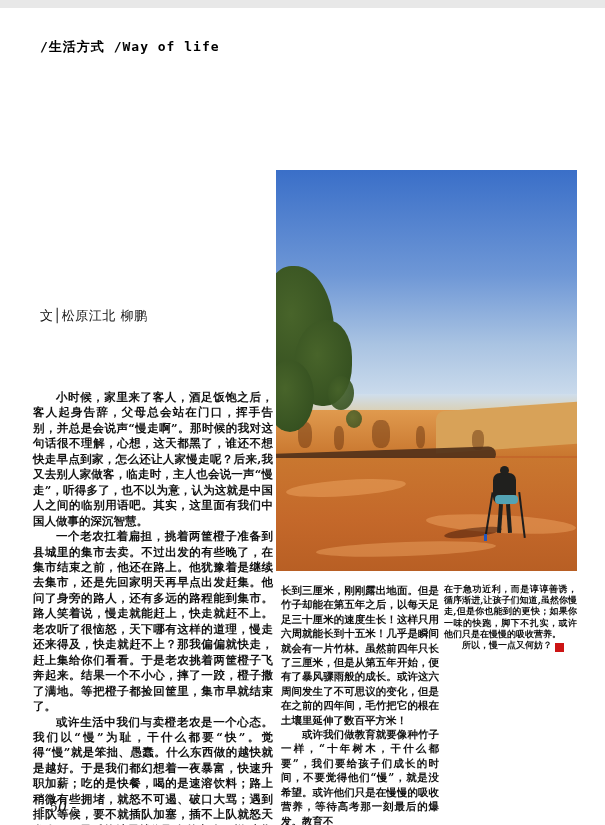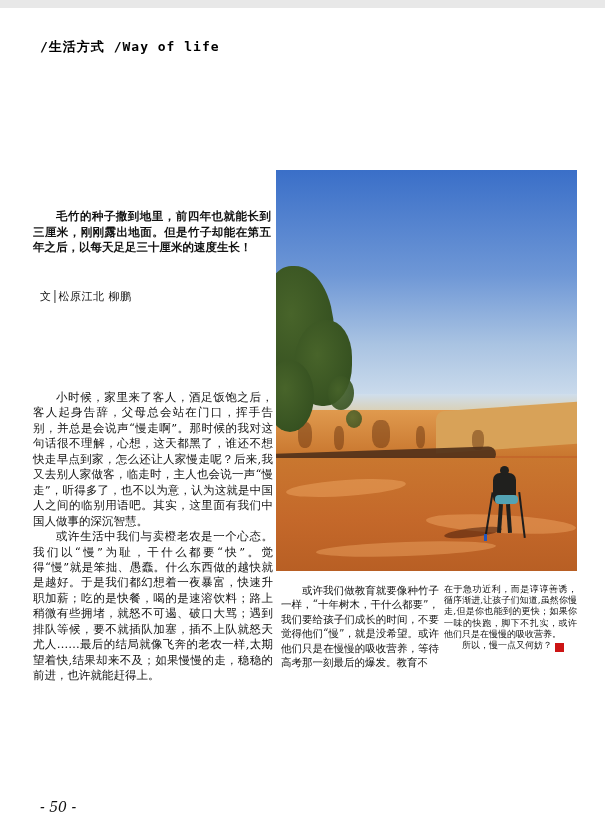--- a/index.html
+++ b/index.html
@@ -17,24 +17,24 @@
     position:absolute;left:33px;top:155px;
     font-family:"DejaVu Sans","Liberation Sans",sans-serif;
     font-size:20px;font-weight:bold;letter-spacing:1.5px;color:#000;
   }
   .intro{
     position:absolute;left:33px;top:201px;width:238px;
     font-size:11.5px;line-height:15.5px;font-weight:bold;
     text-align:justify;text-indent:2em;
   }
   .byline{
-    position:absolute;left:40px;top:281px;font-size:11px;letter-spacing:0.5px;
+    position:absolute;left:40px;top:299px;font-size:13px;letter-spacing:0.5px;
   }
   .col{text-align:justify;}
-  .col p{margin:0;text-indent:2em;}
+  .col p{margin:0;text-indent:2em;font-weight:bold;}
   .col p.cont{text-indent:0;}
   .col-left{
     position:absolute;left:33px;top:382px;width:240px;
     font-size:11.5px;line-height:15.45px;
   }
   .col-mid{
     position:absolute;left:281px;top:575px;width:158px;
     font-size:10.5px;line-height:14.4px;
   }
   .col-right{
@@ -114,21 +114,20 @@
   .hk-tip{left:208px;top:364px;width:3px;height:7px;background:#2255bb;}
 </style>
 </head>
 <body>
 
 <div class="page">
 
   <div class="header">/生活方式 /Way of life</div>
 
 
-  <div class="intro">毛竹的种子撒到地里，前四年也就能长到三厘米，刚刚露出地面。但是竹子却能在第五年之后，以每天足足三十厘米的速度生长！</div>
 
   <div class="byline">文│松原江北 柳鹏</div>
 
   <div class="photo">
     <div class="ph-sky"></div>
     <div class="ph-haze"></div>
     <div class="ph-cliff"></div>
     <div class="ph-cliff-slope"></div>
     <div class="ph-streak st1"></div>
     <div class="ph-streak st2"></div>
@@ -151,25 +150,27 @@
     <div class="hk-tip"></div>
     <div class="hk-leg l"></div>
     <div class="hk-leg r"></div>
     <div class="hk-torso"></div>
     <div class="hk-roll"></div>
     <div class="hk-head"></div>
   </div>
 
   <div class="col col-left">
     <p>小时候，家里来了客人，酒足饭饱之后，客人起身告辞，父母总会站在门口，挥手告别，并总是会说声“慢走啊”。那时候的我对这句话很不理解，心想，这天都黑了，谁还不想快走早点到家，怎么还让人家慢走呢？后来,我又去别人家做客，临走时，主人也会说一声“慢走”，听得多了，也不以为意，认为这就是中国人之间的临别用语吧。其实，这里面有我们中国人做事的深沉智慧。</p>
+    <p>一个老农扛着扁担，挑着两筐橙子准备到县城里的集市去卖。不过出发的有些晚了，在集市结束之前，他还在路上。他犹豫着是继续去集市，还是先回家明天再早点出发赶集。他问了身旁的路人，还有多远的路程能到集市。路人笑着说，慢走就能赶上，快走就赶不上。老农听了很恼怒，天下哪有这样的道理，慢走还来得及，快走就赶不上？那我偏偏就快走，赶上集给你们看看。于是老农挑着两筐橙子飞奔起来。结果一个不小心，摔了一跤，橙子撒了满地。等把橙子都捡回筐里，集市早就结束了。</p>
     <p>或许生活中我们与卖橙老农是一个心态。我们以“慢”为耻，干什么都要“快”。觉得“慢”就是笨拙、愚蠢。什么东西做的越快就是越好。于是我们都幻想着一夜暴富，快速升职加薪；吃的是快餐，喝的是速溶饮料；路上稍微有些拥堵，就怒不可遏、破口大骂；遇到排队等候，要不就插队加塞，插不上队就怒天尤人……最后的结局就像飞奔的老农一样,太期望着快,结果却来不及；如果慢慢的走，稳稳的前进，也许就能赶得上。</p>
 
   </div>
 
   <div class="col col-mid">
+    <p class="cont">长到三厘米，刚刚露出地面。但是竹子却能在第五年之后，以每天足足三十厘米的速度生长！这样只用六周就能长到十五米！几乎是瞬间就会有一片竹林。虽然前四年只长了三厘米，但是从第五年开始，便有了暴风骤雨般的成长。或许这六周间发生了不可思议的变化，但是在之前的四年间，毛竹把它的根在土壤里延伸了数百平方米！</p>
     <p>或许我们做教育就要像种竹子一样，“十年树木，干什么都要”，我们要给孩子们成长的时间，不要觉得他们“慢”，就是没希望。或许他们只是在慢慢的吸收营养，等待高考那一刻最后的爆发。教育不</p>
   </div>
 
   <div class="col col-right">
     <p class="cont">在于急功近利，而是谆谆善诱，循序渐进,让孩子们知道,虽然你慢走,但是你也能到的更快；如果你一味的快跑，脚下不扎实，或许他们只是在慢慢的吸收营养。</p>
     <p><span>所以，慢一点又何妨？</span><span class="endmark">育</span></p>
   </div>
 
   <div class="pageno">- 50 -</div>
 

